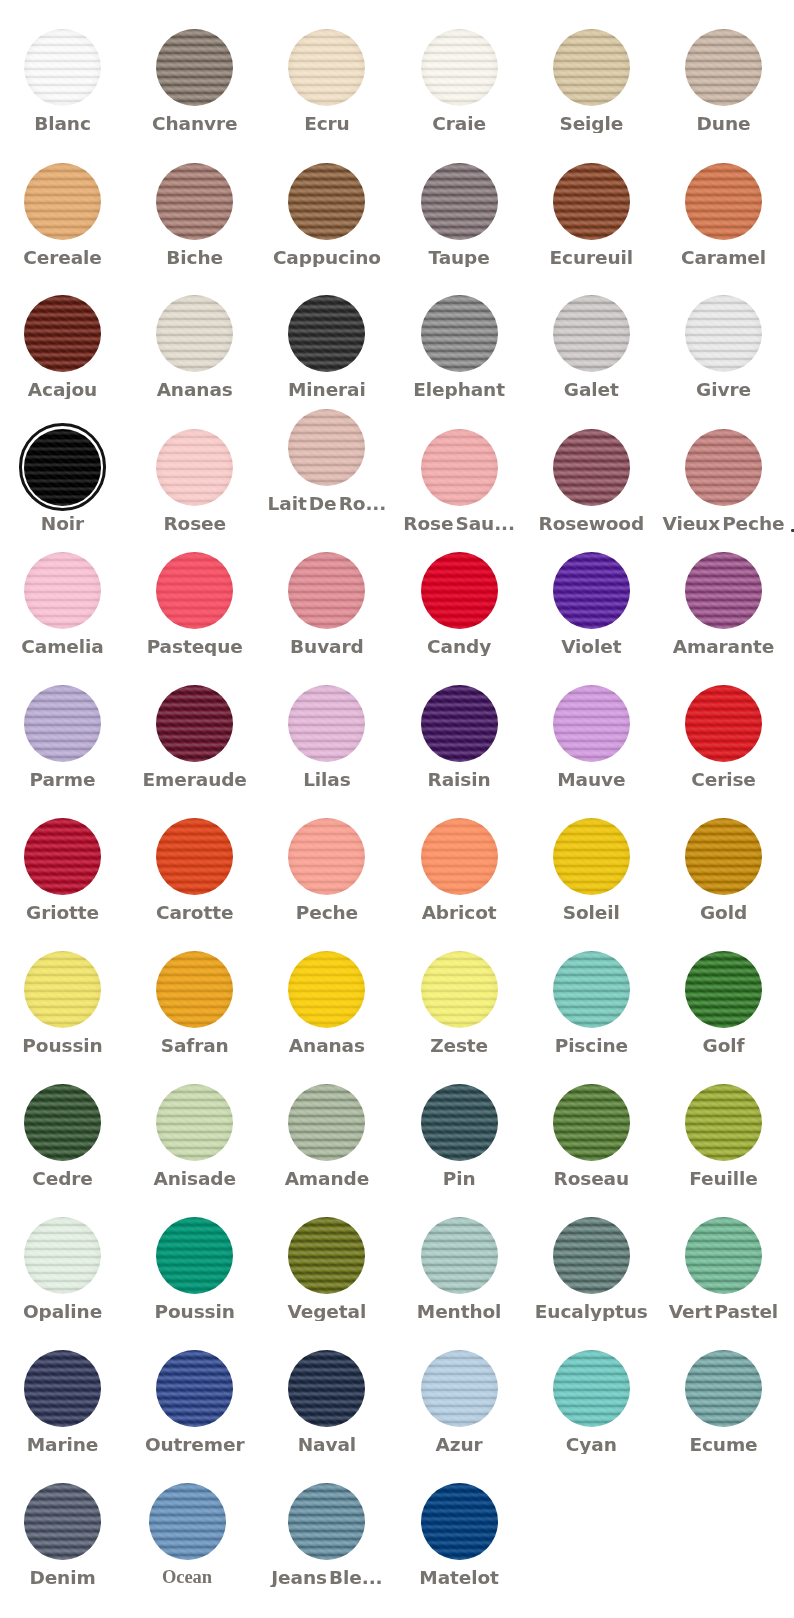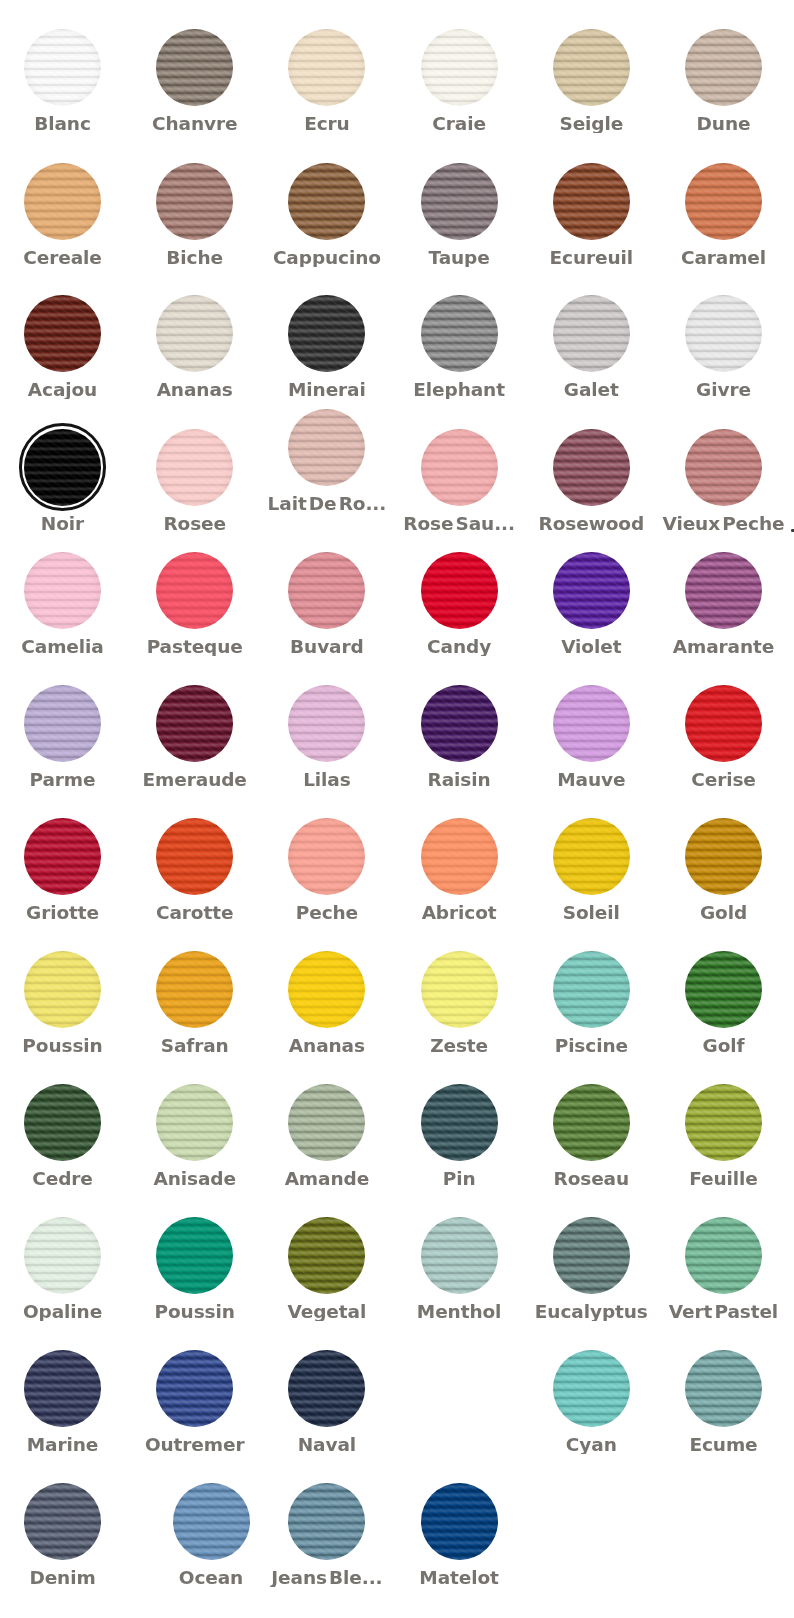--- a/index.html
+++ b/index.html
@@ -867,20 +867,33 @@
           <div class="base" style="background:#21304c"></div>
           <svg class="tex" width="77" height="77" style="opacity:1.000">
             <rect width="77" height="77" fill="url(#rowgrad)"></rect>
             <rect width="77" height="77" fill="url(#tw)"></rect>
           </svg>
           <div class="sh"></div>
         </div>
       </div>
       <div class="lbl">Naval</div>
     </div>
+    <div class="cell" style="left: 393.1px; top: 1349.8px;">
+      <div class="sw-wrap">
+        <div class="sw">
+          <div class="base" style="background:#bad3e6"></div>
+          <svg class="tex" width="77" height="77" style="opacity:0.507">
+            <rect width="77" height="77" fill="url(#rowgrad)"></rect>
+            <rect width="77" height="77" fill="url(#tw)"></rect>
+          </svg>
+          <div class="sh"></div>
+        </div>
+      </div>
+      <div class="lbl">Azur</div>
+    </div>
     <div class="cell" style="left: 525.3px; top: 1349.8px;">
       <div class="sw-wrap">
         <div class="sw">
           <div class="base" style="background:#72cec6"></div>
           <svg class="tex" width="77" height="77" style="opacity:0.688">
             <rect width="77" height="77" fill="url(#rowgrad)"></rect>
             <rect width="77" height="77" fill="url(#tw)"></rect>
           </svg>
           <div class="sh"></div>
         </div>
@@ -906,21 +919,21 @@
           <div class="base" style="background:#565f73"></div>
           <svg class="tex" width="77" height="77" style="opacity:1.000">
             <rect width="77" height="77" fill="url(#rowgrad)"></rect>
             <rect width="77" height="77" fill="url(#tw)"></rect>
           </svg>
           <div class="sh"></div>
         </div>
       </div>
       <div class="lbl">Denim</div>
     </div>
-    <div class="cell" style="left: 145px; top: 1482.8px;">
+    <div class="cell" style="left: 121px; top: 1482.8px; font-family: Liberation Serif, serif;">
       <div class="sw-wrap">
         <div class="sw">
           <div class="base" style="background:#6c97c2"></div>
           <svg class="tex" width="77" height="77" style="opacity:0.768">
             <rect width="77" height="77" fill="url(#rowgrad)"></rect>
             <rect width="77" height="77" fill="url(#tw)"></rect>
           </svg>
           <div class="sh"></div>
         </div>
       </div>

